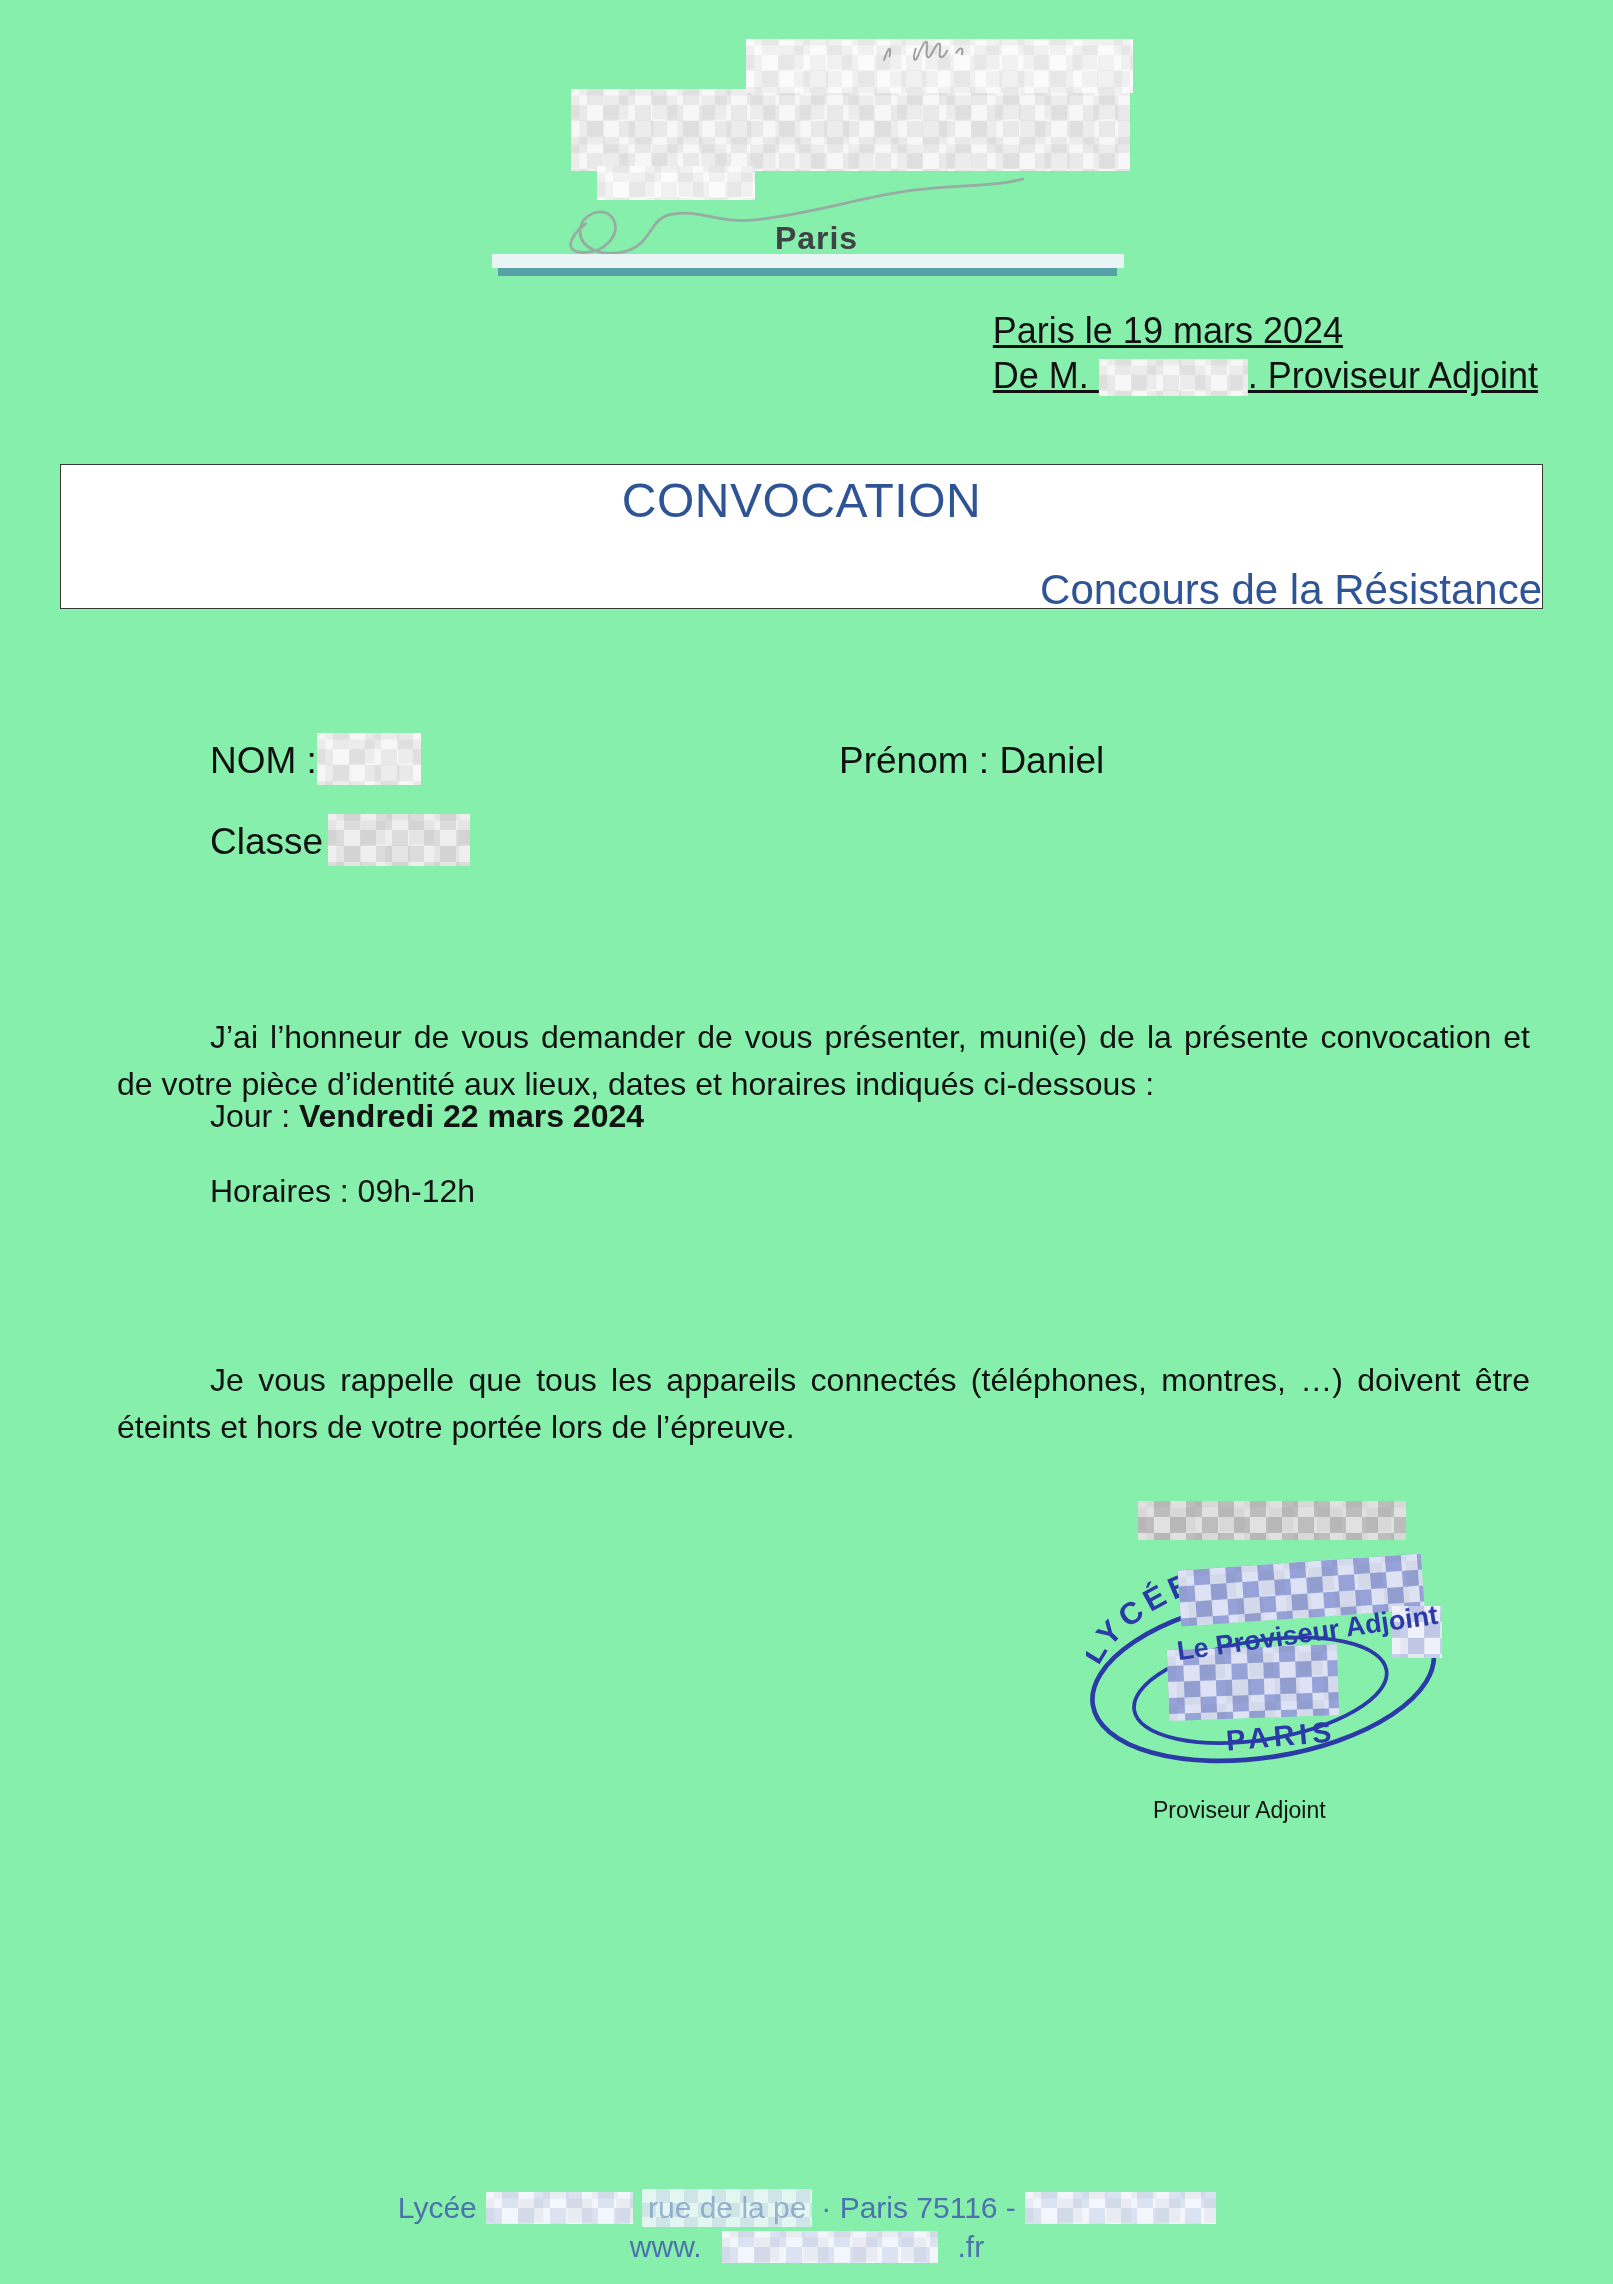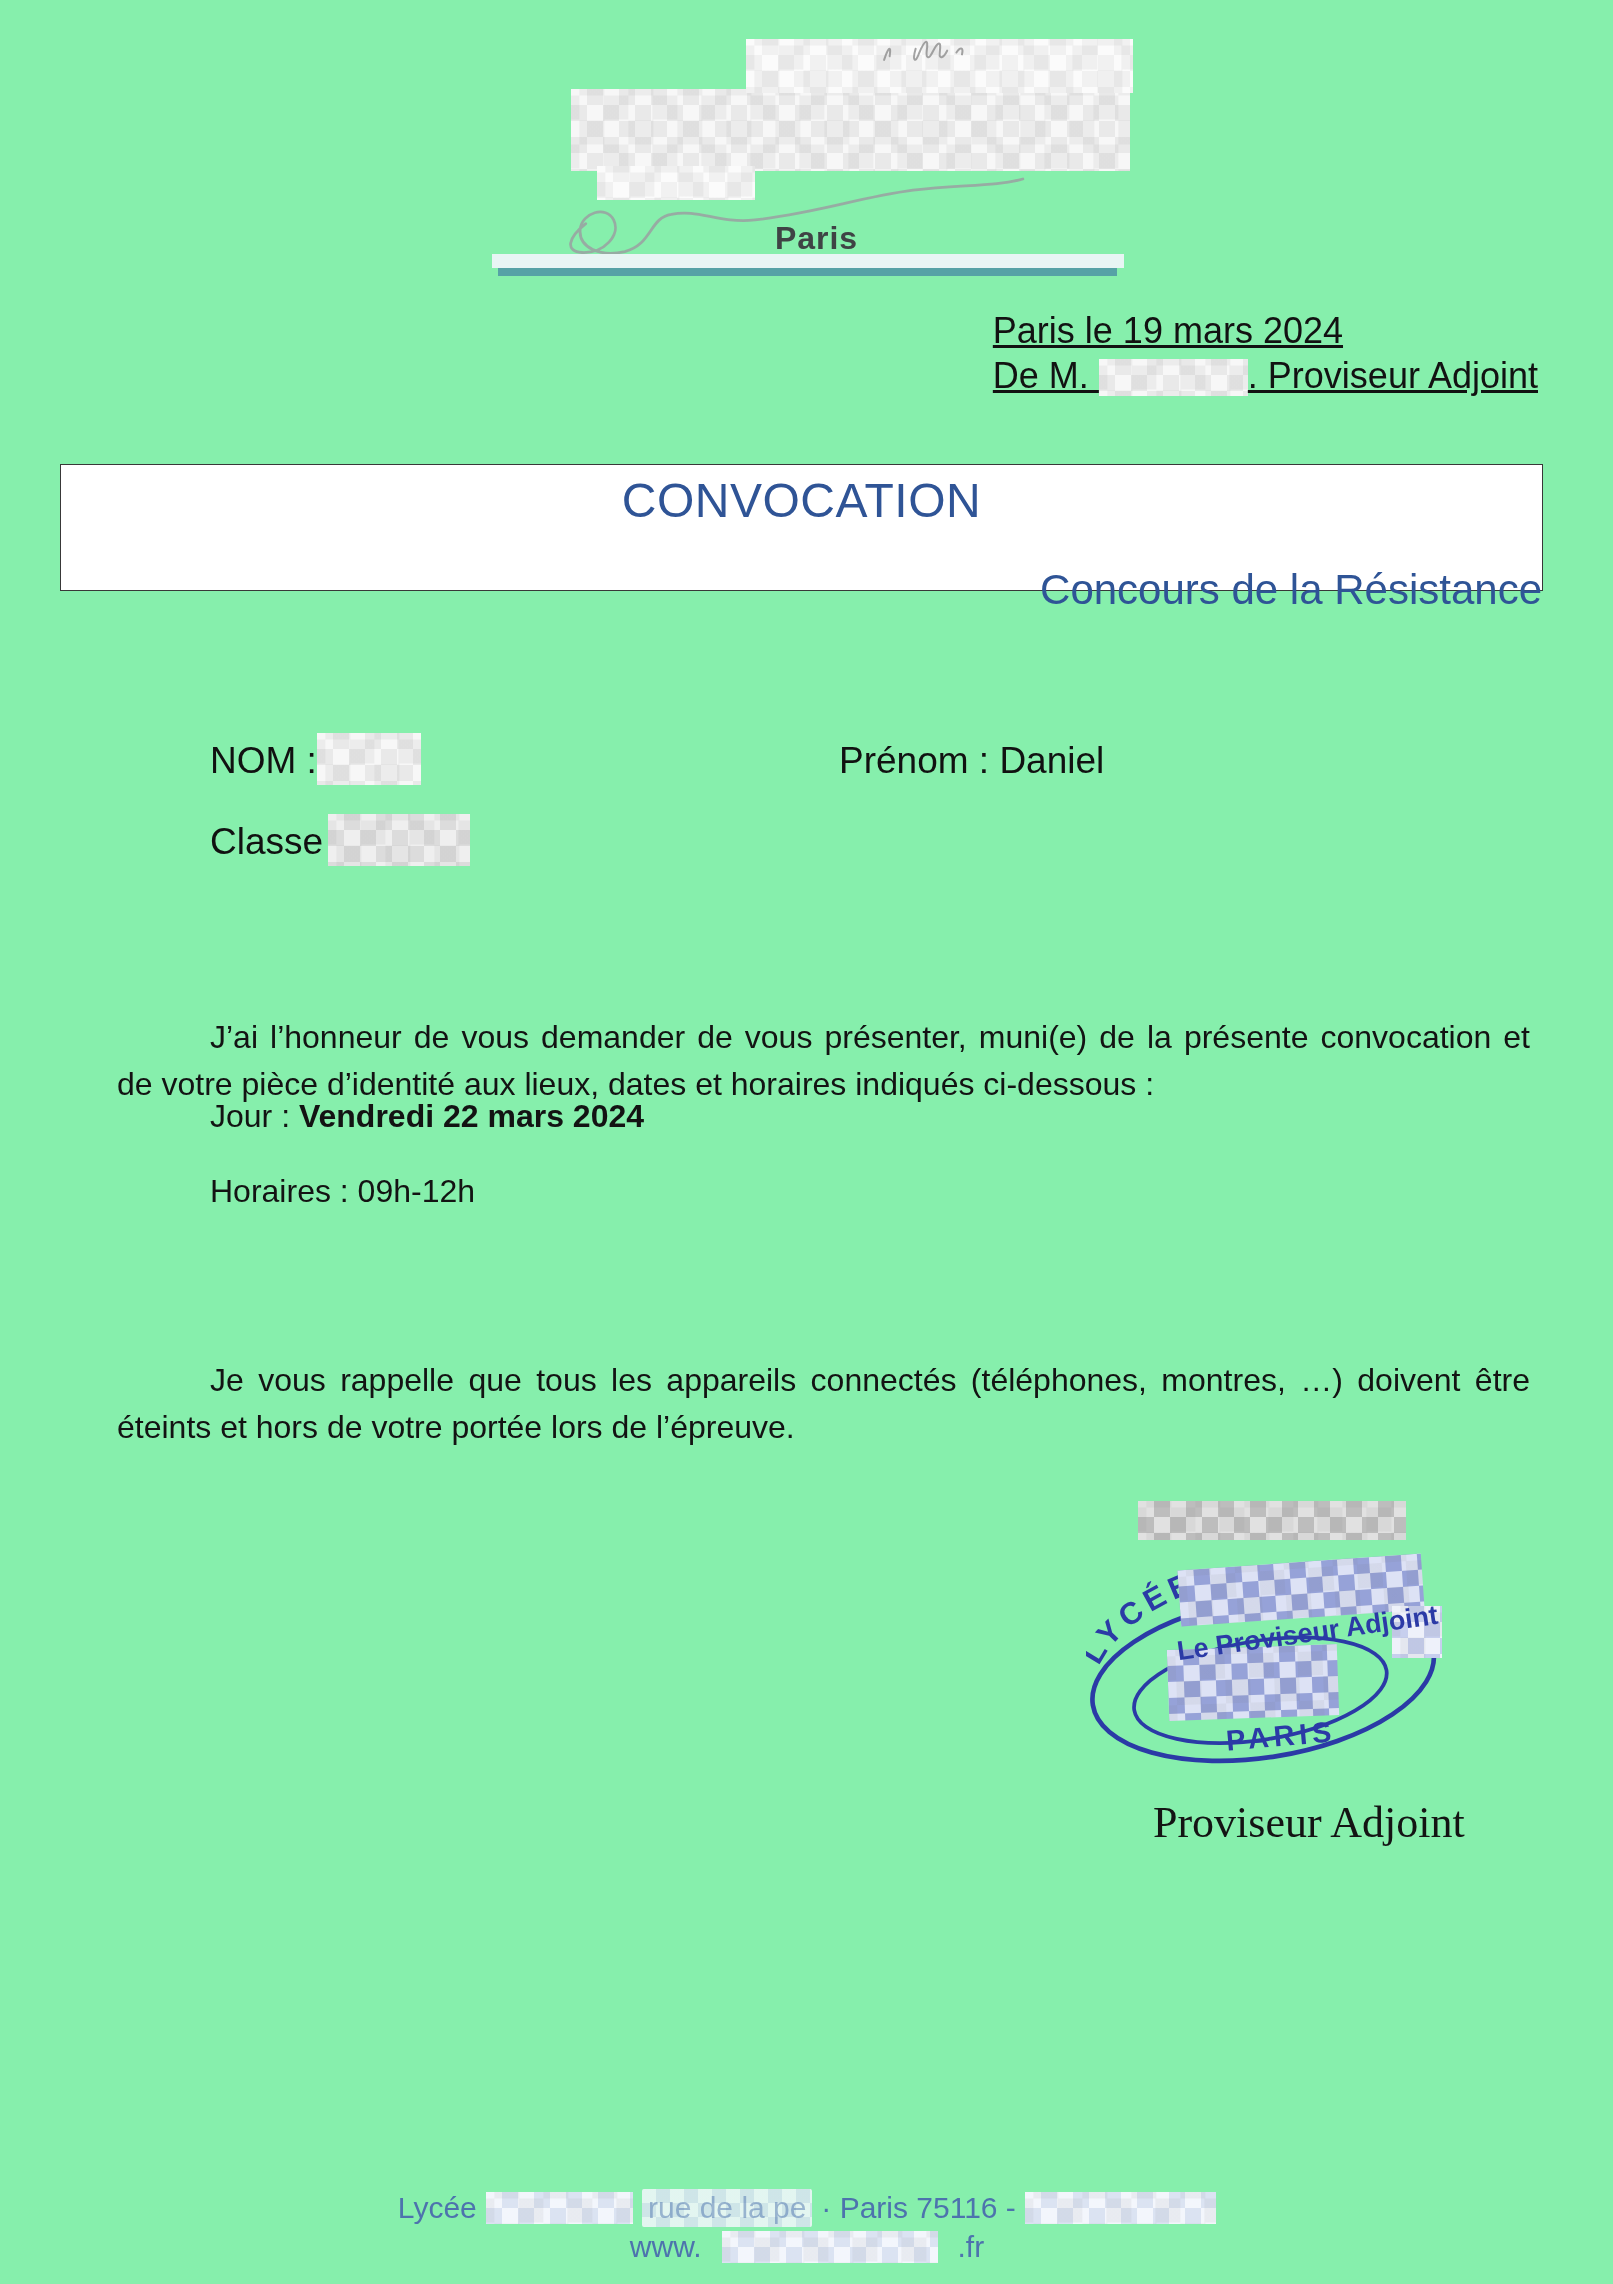--- a/index.html
+++ b/index.html
@@ -43,38 +43,38 @@
   
   .logo-city{position:absolute;left:770px;top:220px;width:93px;text-align:center;
     font-size:32px;font-weight:bold;color:var(--logo_gray);letter-spacing:0.9px;}
   .teal-glow{position:absolute;left:492px;top:254px;width:632px;height:14px;background:#e8f5f4;}
   .teal-line{position:absolute;left:498px;top:268px;width:619px;height:8.4px;background:var(--teal_line);}
 
   
   .dateblock{position:absolute;right:76px;top:308px;text-align:left;font-size:36px;line-height:45px;color:#121212;text-decoration:underline;}
 
   
-  .titlebox{position:absolute;left:60px;top:464px;width:1483px;height:127px;border:1.9px solid #383838;background:#fff;}
+  .titlebox{position:absolute;left:60px;top:464px;width:1483px;height:145px;border:1.9px solid #383838;background:#fff;}
   .titlebox .t1{position:absolute;left:0;top:7.5px;width:100%;text-align:center;
     font-size:48px;color:var(--title_blue);letter-spacing:0.5px;}
   .titlebox .t2{position:absolute;left:0;top:101px;width:100%;text-align:right;
     font-size:42px;color:var(--title_blue);}
 
   
   .idtext{position:absolute;font-size:37px;color:#111;}
 
   
   .para{position:absolute;left:117px;width:1413px;font-size:32px;line-height:47px;
     text-align:justify;text-indent:93px;color:#131313;margin-top:44px;}
   .fieldline{position:absolute;left:210px;font-size:32px;color:#131313;}
 
   
   .stamp-wrap{position:absolute;left:1086px;top:1543px;width:373px;height:233px;}
   .stamp-wrap .rot-text{position:absolute;color:var(--stamp_blue);font-weight:bold;white-space:nowrap;}
-  .sig-title{position:absolute;left:1153px;top:1797px;font-size:44px;color:#141414;font-family:Liberation Serif, serif;}
+  .sig-title{position:absolute;left:1153px;top:1797px;font-size:23px;color:#141414;}
 
   
   .footline{position:absolute;left:0;width:1614px;display:flex;justify-content:center;align-items:center;
     gap:9.3px;font-size:30px;color:var(--footer_blue);}
   .street{
     color:rgba(77,115,173,0.5);
     background:
       repeating-conic-gradient(rgba(219,227,242,0.85) 0% 25%, rgba(243,246,252,0.85) 0% 50%) 0 0 / 28px 28px;
     padding:1.9px 5.6px;border-radius:1.9px;
   }

